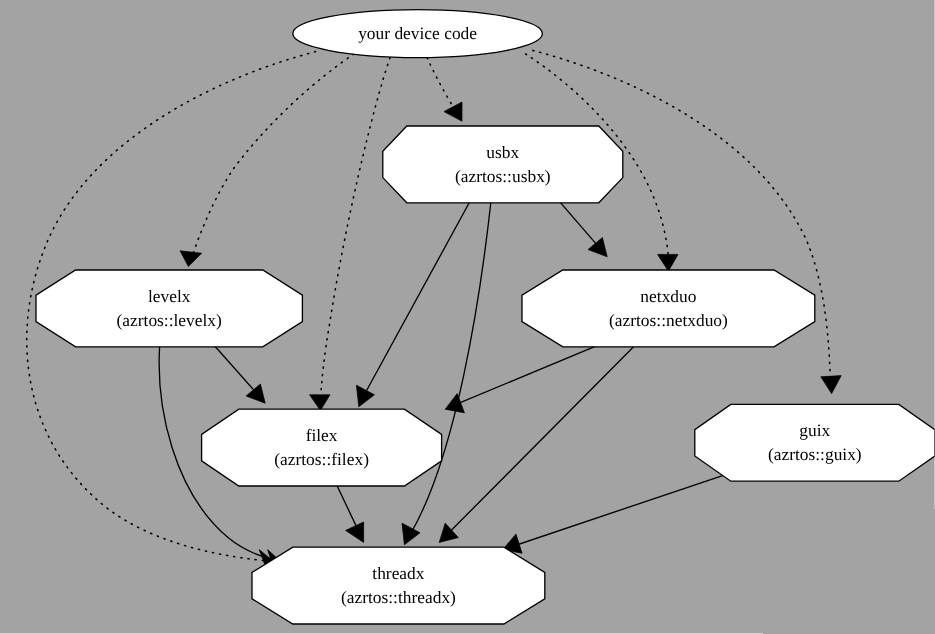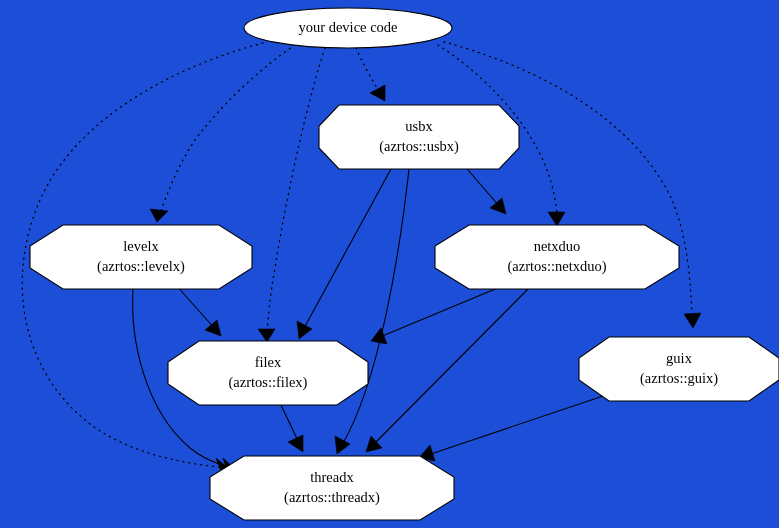--- a/index.html
+++ b/index.html
@@ -4,21 +4,21 @@
 <style>
   html, body {
     margin: 0;
     padding: 0;
     background: #ffffff;
   }
   #canvas {
     position: relative;
     width: 779px;
     height: 528px;
-    background: #1d4ed8;
+    background: #a3a3a3;
     overflow: hidden;
     font-family: "Liberation Serif", "DejaVu Serif", serif;
   }
   svg#graph {
     position: absolute;
     top: 0;
     left: 0;
     width: 779px;
     height: 528px;
     display: block;

